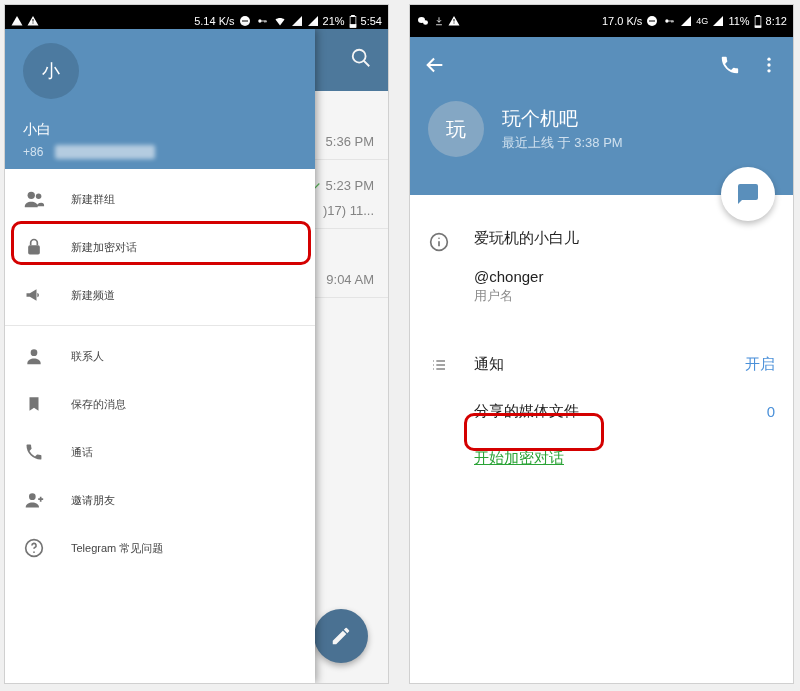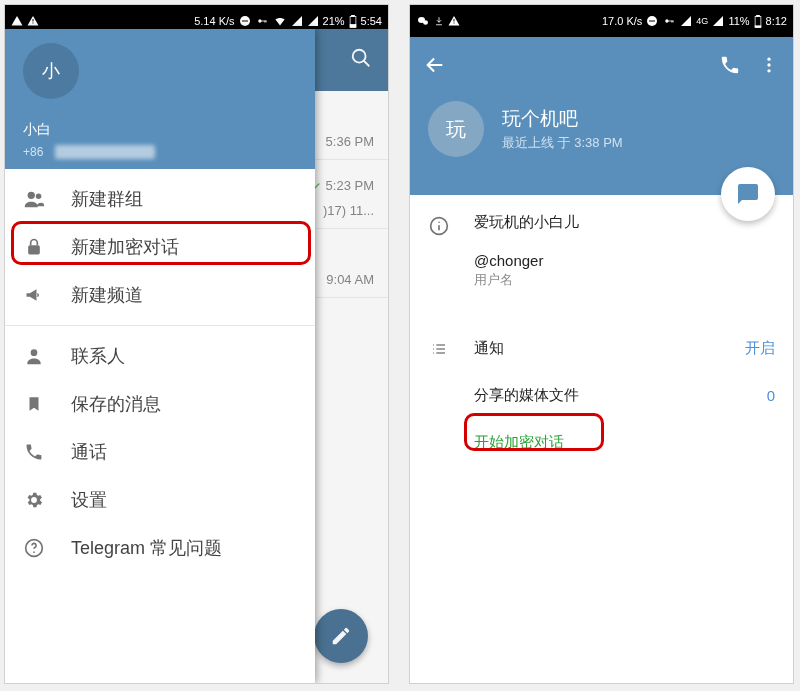--- a/index.html
+++ b/index.html
@@ -19,36 +19,36 @@
   .left-phone .chat-row .snip { font-size: 13px; color: #8a8a8a; margin-top: 10px; text-align: center; }
   .left-phone .fab { position: absolute; right: 20px; bottom: 20px; width: 54px; height: 54px; border-radius: 50%; background: #4e7698; display: flex; align-items: center; justify-content: center; box-shadow: 0 3px 6px rgba(0,0,0,0.3); }
 
   .drawer { position: absolute; top: 24px; left: 0; width: 310px; bottom: 0; background: #fff; box-shadow: 2px 0 8px rgba(0,0,0,0.35); display: flex; flex-direction: column; }
   .drawer-header { height: 140px; background: #5a8fbb; color: #fff; padding: 14px 18px; position: relative; }
   .avatar-sm { width: 56px; height: 56px; border-radius: 50%; background: #4c7aa0; display: flex; align-items: center; justify-content: center; font-size: 18px; color: #fff; }
   .drawer-header .uname { position: absolute; bottom: 30px; left: 18px; font-size: 14px; }
   .drawer-header .uphone { position: absolute; bottom: 10px; left: 18px; font-size: 12px; color: #d2e2ef; }
   .drawer-header .blur { position:absolute; bottom:10px; left:50px; width:100px; height:14px; background:rgba(255,255,255,0.55); filter:blur(2px); border-radius:2px; }
   .drawer-body { flex: 1; overflow-y: auto; padding-top: 6px; }
-  .drawer-item { height: 48px; display: flex; align-items: center; padding: 0 18px; font-size: 18px; color: #444; gap: 26px; cursor: pointer; }
+  .drawer-item { height: 48px; display: flex; align-items: center; padding: 0 18px; font-size: 11px; color: #444; gap: 26px; cursor: pointer; }
   .drawer-item .dicon { width: 22px; height: 22px; display: flex; align-items: center; justify-content: center; color: #757575; }
   .drawer-divider { height: 1px; background: #e6e6e6; margin: 6px 0; }
   .red-box { position: absolute; border: 3px solid #d40000; border-radius: 10px; pointer-events: none; }
   .overlay-dim { position:absolute; top:24px; left:310px; right:0; bottom:0; background:rgba(0,0,0,0.04); pointer-events:none; }
 
   
   .right-phone .profile-header { height: 158px; background: #5a8fbb; color: #fff; position: relative; padding: 10px 14px; }
   .right-phone .toolbar-row { display: flex; align-items: center; height: 40px; gap: 18px; }
   .right-phone .toolbar-row .spacer { flex: 1; }
   .right-phone .profile-row { display: flex; align-items: center; margin-top: 14px; gap: 18px; padding-left: 4px; }
   .avatar-md { width: 56px; height: 56px; border-radius: 50%; background: #84a7c4; display: flex; align-items: center; justify-content: center; font-size: 20px; color: #fff; }
   .right-phone .pname { font-size: 19px; font-weight: 500; color:#fff; }
   .right-phone .pstatus { font-size: 13px; color: #cfe0ee; margin-top:2px; }
   .right-phone .chat-fab { position: absolute; right: 18px; top: 130px; width: 54px; height: 54px; border-radius: 50%; background: #fff; display: flex; align-items: center; justify-content: center; box-shadow: 0 3px 6px rgba(0,0,0,0.25);}
-  .profile-body { padding: 10px 0 0 0; }
+  .profile-body { padding: 26px 0 0 0; }
   .info-row { display: flex; padding: 8px 18px; gap: 24px; align-items: flex-start; }
   .info-row .iicon { width: 22px; height:22px; color:#757575; display:flex; align-items:center; justify-content:center; margin-top:2px;}
   .info-row .itexts { display:flex; flex-direction:column; }
   .info-row .line1 { font-size: 15px; color:#222; }
   .info-row .line2 { font-size: 13px; color:#8a8a8a; margin-top:2px;}
   .settings-row { display:flex; align-items:center; padding: 14px 18px; font-size:15px; color:#222; }
   .settings-row .label { flex:1; margin-left: 46px; }
   .settings-row.with-icon .label { margin-left: 24px; }
   .settings-row .value { color:#4a90d9; font-size:15px; }
   .settings-row .siicon { width:22px; display:flex; justify-content:center; color:#757575;}
@@ -197,25 +197,27 @@
       <div class="drawer-item">
         <span class="dicon">
             <svg width="20" height="20" viewBox="0 0 24 24" fill="#757575">
               <path d="M6.6 10.8a15 15 0 0 0 6.6 6.6l2.2-2.2a1 1 0 0 1 1-.25 11 11 0 0 0 3.5.56 1 1 0 0 1 1 1V20a1 1 0 0 1-1 1A17 17 0 0 1 3 4a1 1 0 0 1 1-1h3.5a1 1 0 0 1 1 1 11 11 0 0 0 .56 3.5 1 1 0 0 1-.25 1l-2.2 2.3z"></path>
             </svg>
           </span>
         <span>通话</span>
       </div>
       <div class="drawer-item">
         <span class="dicon">
-            <svg width="20" height="20" viewBox="0 0 24 24" fill="#757575">
-              <path d="M19.4 13a7.5 7.5 0 0 0 0-2l2.1-1.6-2-3.5-2.5 1a7.4 7.4 0 0 0-1.7-1l-.4-2.7h-4l-.4 2.7a7.4 7.4 0 0 0-1.7 1l-2.5-1-2 3.5L6.6 11a7.5 7.5 0 0 0 0 2l-2.1 1.6 2 3.5 2.5-1c.5.4 1.1.7 1.7 1l.4 2.7h4l.4-2.7c.6-.3 1.2-.6 1.7-1l2.5 1 2-3.5L19.4 13zM12 15.5A3.5 3.5 0 1 1 12 8.5a3.5 3.5 0 0 1 0 7z"></path>
-            </svg>
-          </span>
-        <span>设置</span>
+            <svg width="22" height="20" viewBox="0 0 24 24" fill="#757575">
+              <circle cx="10" cy="8" r="4"></circle>
+              <path d="M2 21c0-4 4-6 8-6s8 2 8 6v0H2z"></path>
+              <path d="M20 8v6M17 11h6" stroke="#757575" stroke-width="2"></path>
+            </svg>
+          </span>
+        <span>邀请朋友</span>
       </div>
       <div class="drawer-item">
         <span class="dicon">
             <svg width="20" height="20" viewBox="0 0 24 24" fill="none" stroke="#757575" stroke-width="2">
               <circle cx="12" cy="12" r="10"></circle>
               <path d="M9.5 9a2.5 2.5 0 1 1 3.5 2.3c-.9.4-1 1-1 1.7"></path>
               <circle cx="12" cy="17" r="1" fill="#757575" stroke="none"></circle>
             </svg>
           </span>
         <span>Telegram 常见问题</span>

